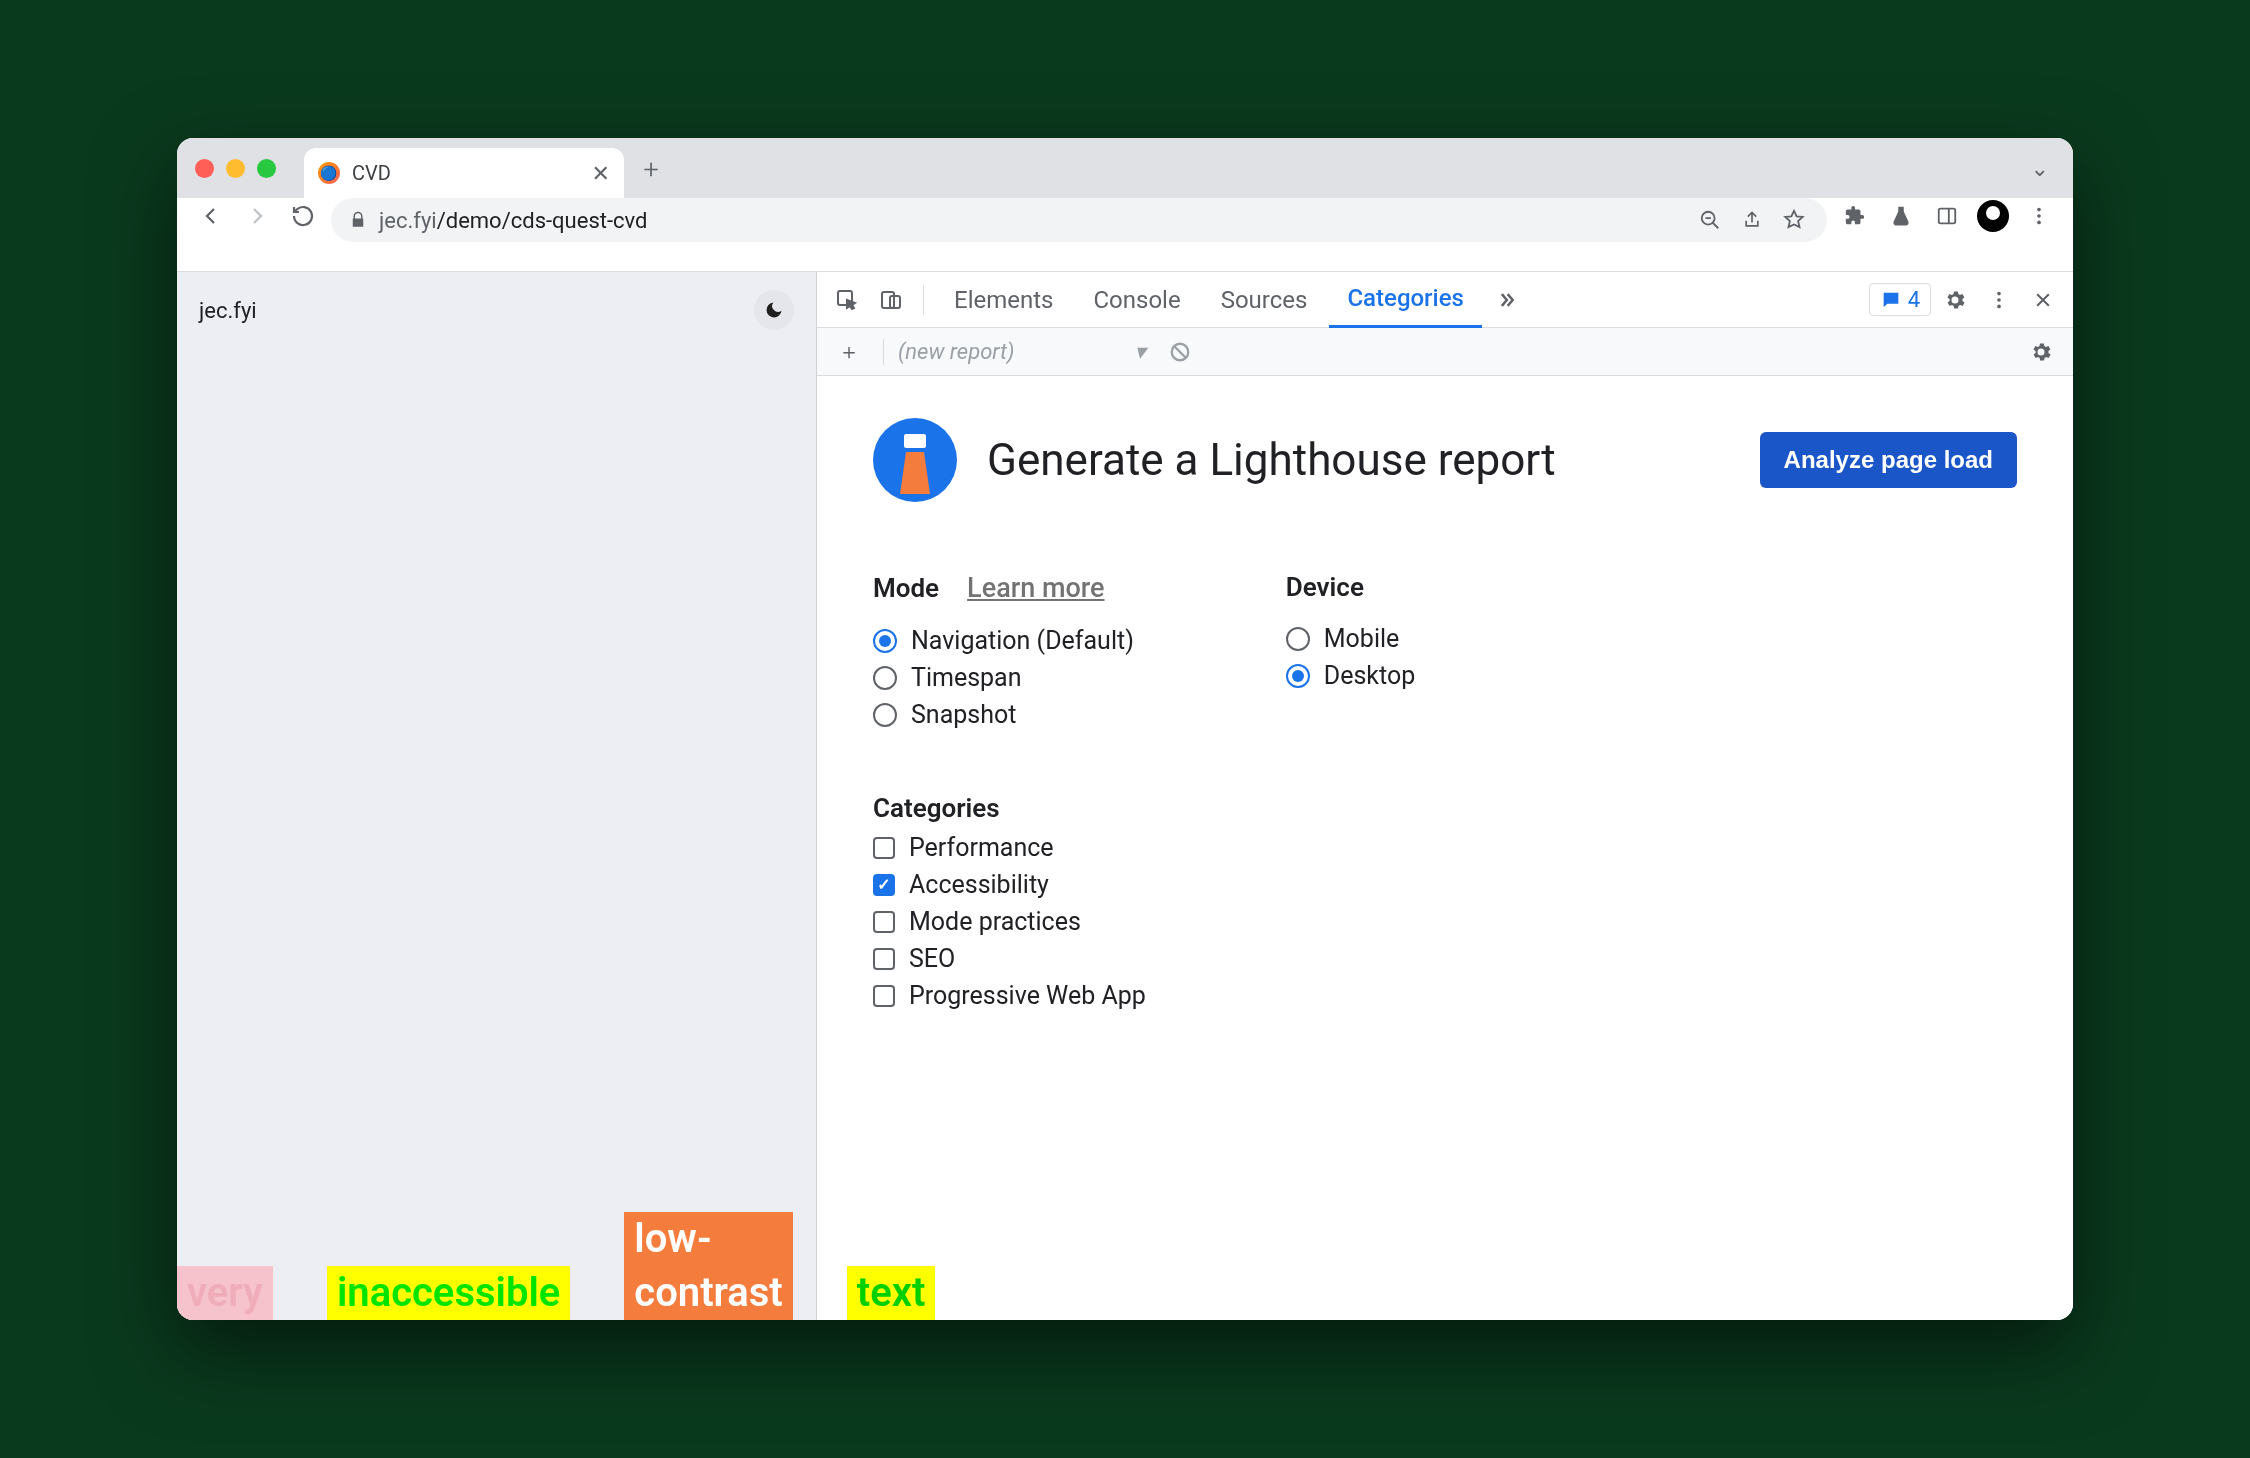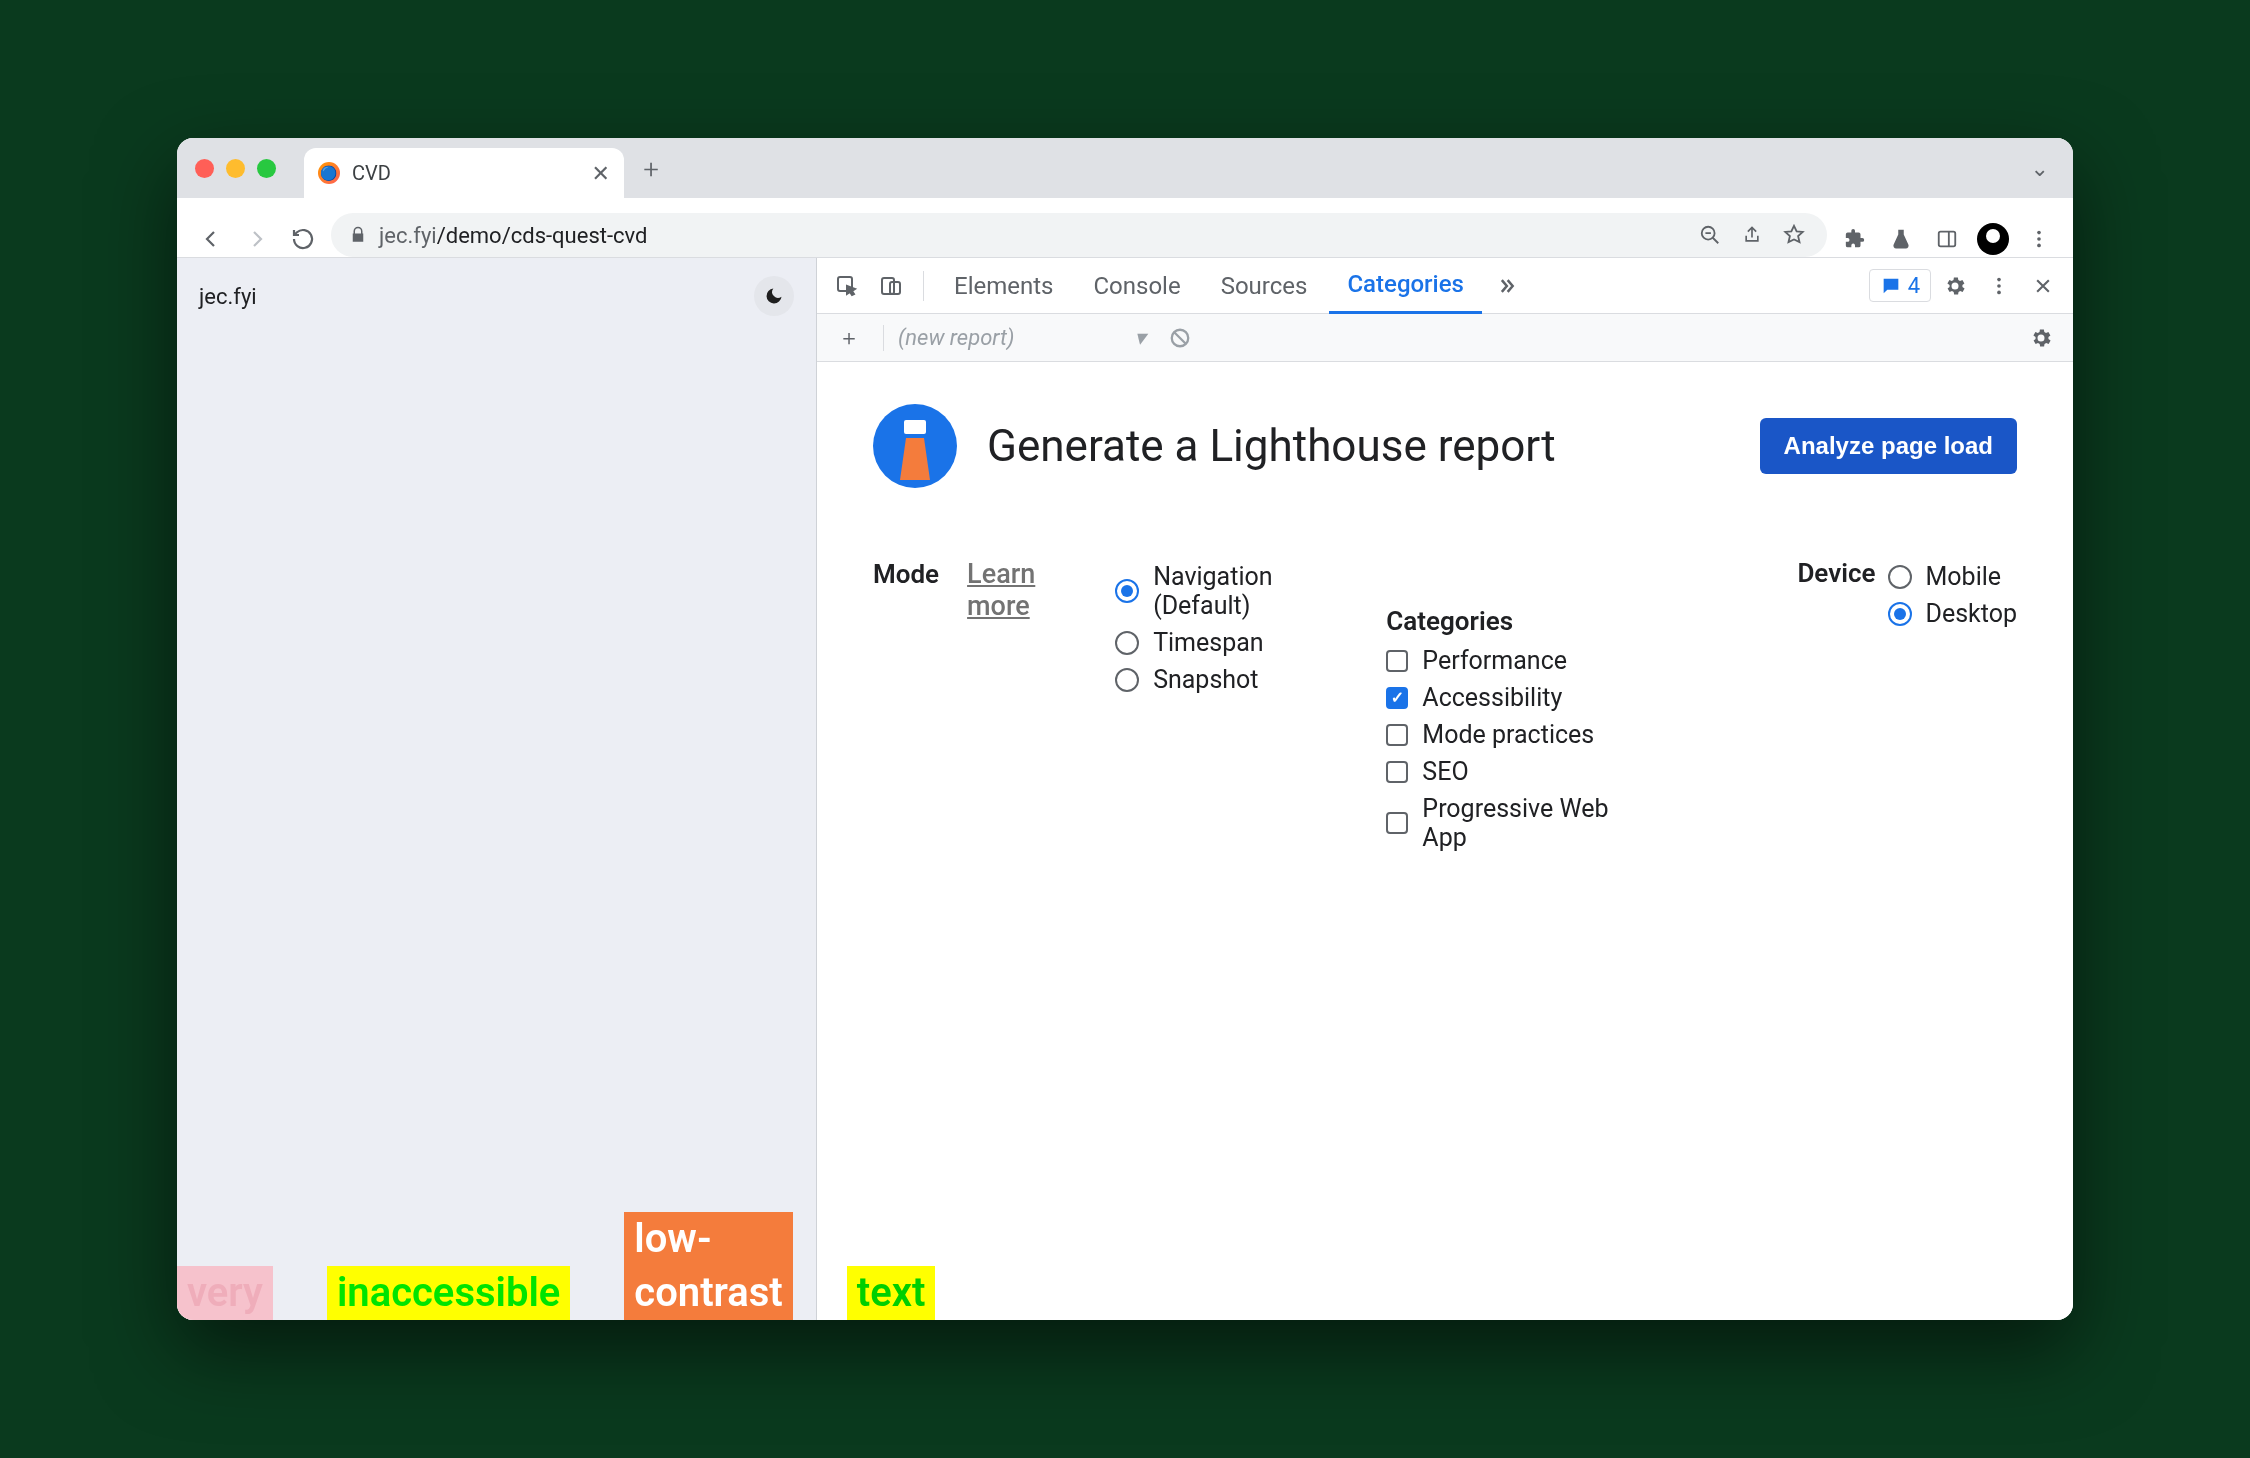--- a/index.html
+++ b/index.html
@@ -47,25 +47,25 @@
     color:#3c4043;
     margin-top:10px;
   }
   .tab .favicon { width:22px;height:22px;border-radius:50%;background:linear-gradient(135deg,#ff9900,#ff5f57);display:flex;align-items:center;justify-content:center;font-size:14px;}
   .tab .close { margin-left:auto; color:#5f6368; font-size:22px; cursor:pointer;}
   .newtab { width:34px;height:34px;display:flex;align-items:center;justify-content:center;color:#5f6368;font-size:26px;border-radius:50%;cursor:pointer;}
   .tabstrip .spacer{flex:1;}
   .chev { color:#5f6368;font-size:22px;cursor:pointer;padding:6px;}
   
   .toolbar {
-    height: 60px;
+    height: 74px;
     background:#fff;
     border-bottom:1px solid #dadce0;
     display:flex;
-    align-items:flex-end;
+    align-items:flex-start;
     padding:0 16px;
     gap:10px;
   }
   .tb-btn{width:36px;height:36px;display:flex;align-items:center;justify-content:center;color:#5f6368;border-radius:50%;cursor:pointer;}
   .tb-btn.disabled{color:#bdc1c6;}
   .omnibox{
     flex:1;
     height:44px;
     background:#f1f3f4;
     border-radius:22px;
@@ -120,21 +120,21 @@
   .dt-sub .spacer{flex:1;}
   
   .lh{padding:42px 56px 0 56px;}
   .lh-head{display:flex;align-items:center;gap:30px;}
   .lh-logo{width:84px;height:84px;border-radius:50%;background:#1a73e8;display:flex;align-items:center;justify-content:center;position:relative;}
   .lh-logo::before{content:"";position:absolute;width:30px;height:42px;background:#f47c3c;clip-path:polygon(20% 0,80% 0,100% 100%,0 100%);bottom:8px;}
   .lh-logo::after{content:"";position:absolute;width:22px;height:14px;background:#fff;border-radius:2px;top:16px;}
   .lh-title{font-size:44px;color:#202124;font-weight:400;}
   .lh-cta{margin-left:auto;background:#1a56c7;color:#fff;border:none;border-radius:6px;padding:14px 24px;font-size:24px;font-weight:600;cursor:pointer;}
   .lh-body{display:flex;gap:140px;margin-top:70px;}
-  .col{display:flex;gap:12px;}
+  .col{display:flex;flex-direction:column;gap:12px;}
   .col h3{font-size:26px;color:#202124;font-weight:600;margin-bottom:6px;display:flex;gap:28px;align-items:baseline;}
   .col h3 a{color:#737373;text-decoration:underline;font-weight:500;font-size:27px;cursor:pointer;}
   .opt{display:flex;align-items:center;gap:14px;font-size:25px;color:#202124;cursor:pointer;padding:4px 0;}
   .radio{width:24px;height:24px;border:2.5px solid #5f6368;border-radius:50%;display:flex;align-items:center;justify-content:center;flex-shrink:0;}
   .radio.sel{border-color:#1a73e8;}
   .radio.sel::after{content:"";width:12px;height:12px;border-radius:50%;background:#1a73e8;}
   .chk{width:22px;height:22px;border:2.5px solid #5f6368;border-radius:4px;flex-shrink:0;display:flex;align-items:center;justify-content:center;}
   .chk.sel{background:#1a73e8;border-color:#1a73e8;}
   .chk.sel::after{content:"✓";color:#fff;font-size:16px;font-weight:bold;}
   .cats{margin-top:48px;}

